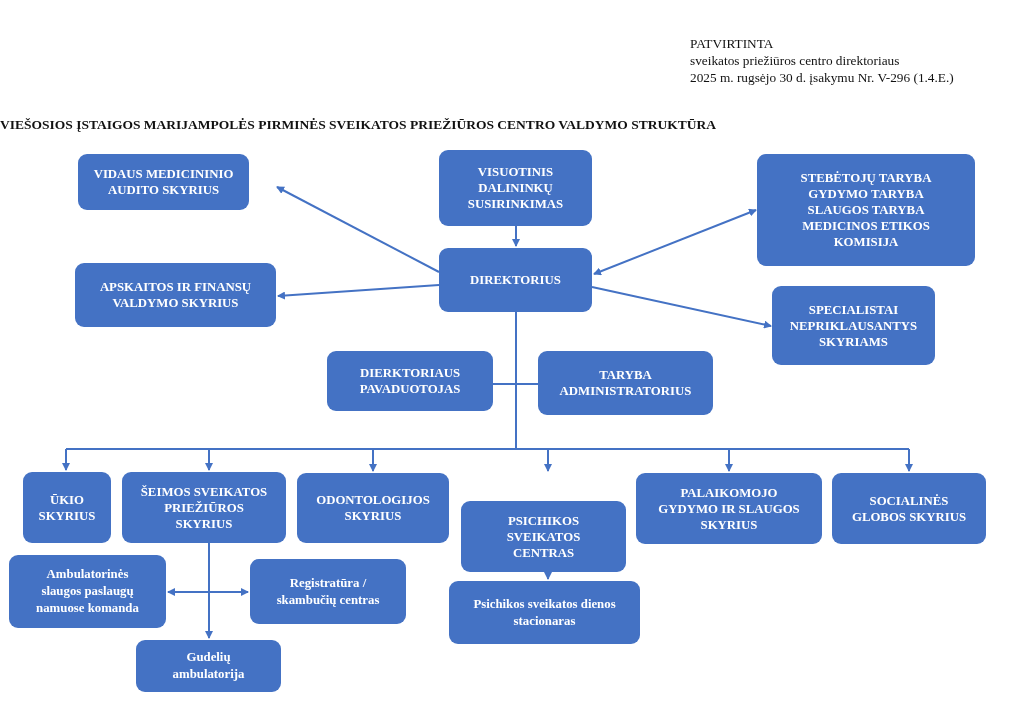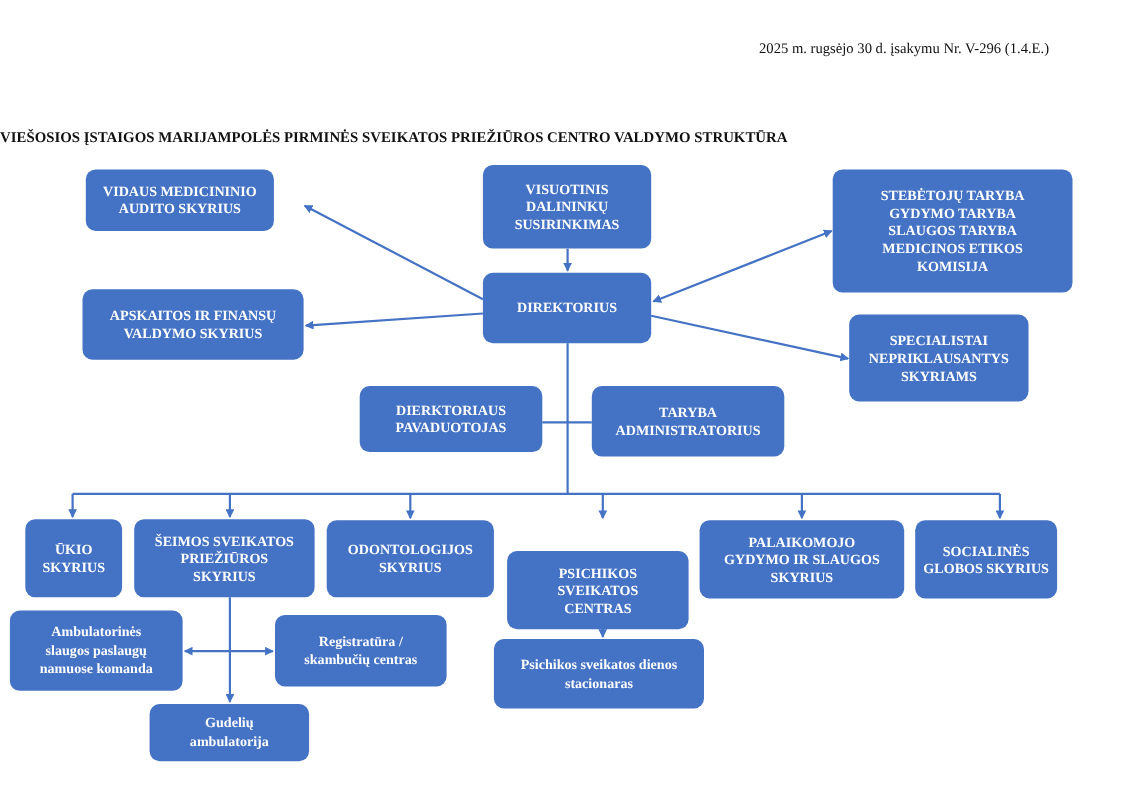--- a/index.html
+++ b/index.html
@@ -9,20 +9,22 @@
   .title { position: absolute; left: 0; width: 1024px; top: 117px; font-weight: bold; font-size: 13.5px; color: #111; letter-spacing: 0; }
   svg.links { position: absolute; left: 0; top: 0; width: 1024px; height: 724px; }
   .box { position: absolute; background: #4472c4; border-radius: 9px; color: #ffffff; font-weight: bold; display: flex; align-items: center; justify-content: center; text-align: center; font-size: 12.8px; line-height: 16px; box-sizing: border-box; padding: 2px 6px; }
   .box span { display: block; white-space: nowrap; }
   .box.small { font-size: 12.8px; line-height: 17px; }
 </style>
 </head>
 <body>
 
 <div class="approval">
+  <div>PATVIRTINTA</div>
+  <div>sveikatos priežiūros centro direktoriaus</div>
   <div>2025 m. rugsėjo 30 d. įsakymu Nr. V-296 (1.4.E.)</div>
 </div>
 
 <div class="title">VIEŠOSIOS ĮSTAIGOS MARIJAMPOLĖS PIRMINĖS SVEIKATOS PRIEŽIŪROS CENTRO VALDYMO STRUKTŪRA</div>
 
 <svg class="links" viewBox="0 0 1024 724">
   <defs>
     <marker id="ah" markerWidth="8" markerHeight="8" refX="7" refY="4" orient="auto" markerUnits="userSpaceOnUse">
       <path d="M0,0 L8,4 L0,8 z" fill="#4472c4"></path>
     </marker>
@@ -143,21 +145,21 @@
 </div>
 
 <div class="box" style="left:636px;top:473px;width:186px;height:71px;">
   <div>
       <span>PALAIKOMOJO</span>
       <span>GYDYMO IR SLAUGOS</span>
       <span>SKYRIUS</span>
     </div>
 </div>
 
-<div class="box" style="left:832px;top:473px;width:129px;height:71px;">
+<div class="box" style="left:832px;top:473px;width:154px;height:71px;">
   <div>
       <span>SOCIALINĖS</span>
       <span>GLOBOS SKYRIUS</span>
     </div>
 </div>
 
 <div class="box small" style="left:9px;top:555px;width:157px;height:73px;text-align:center;">
   <div>
       <span>Ambulatorinės</span>
       <span>slaugos paslaugų</span>

